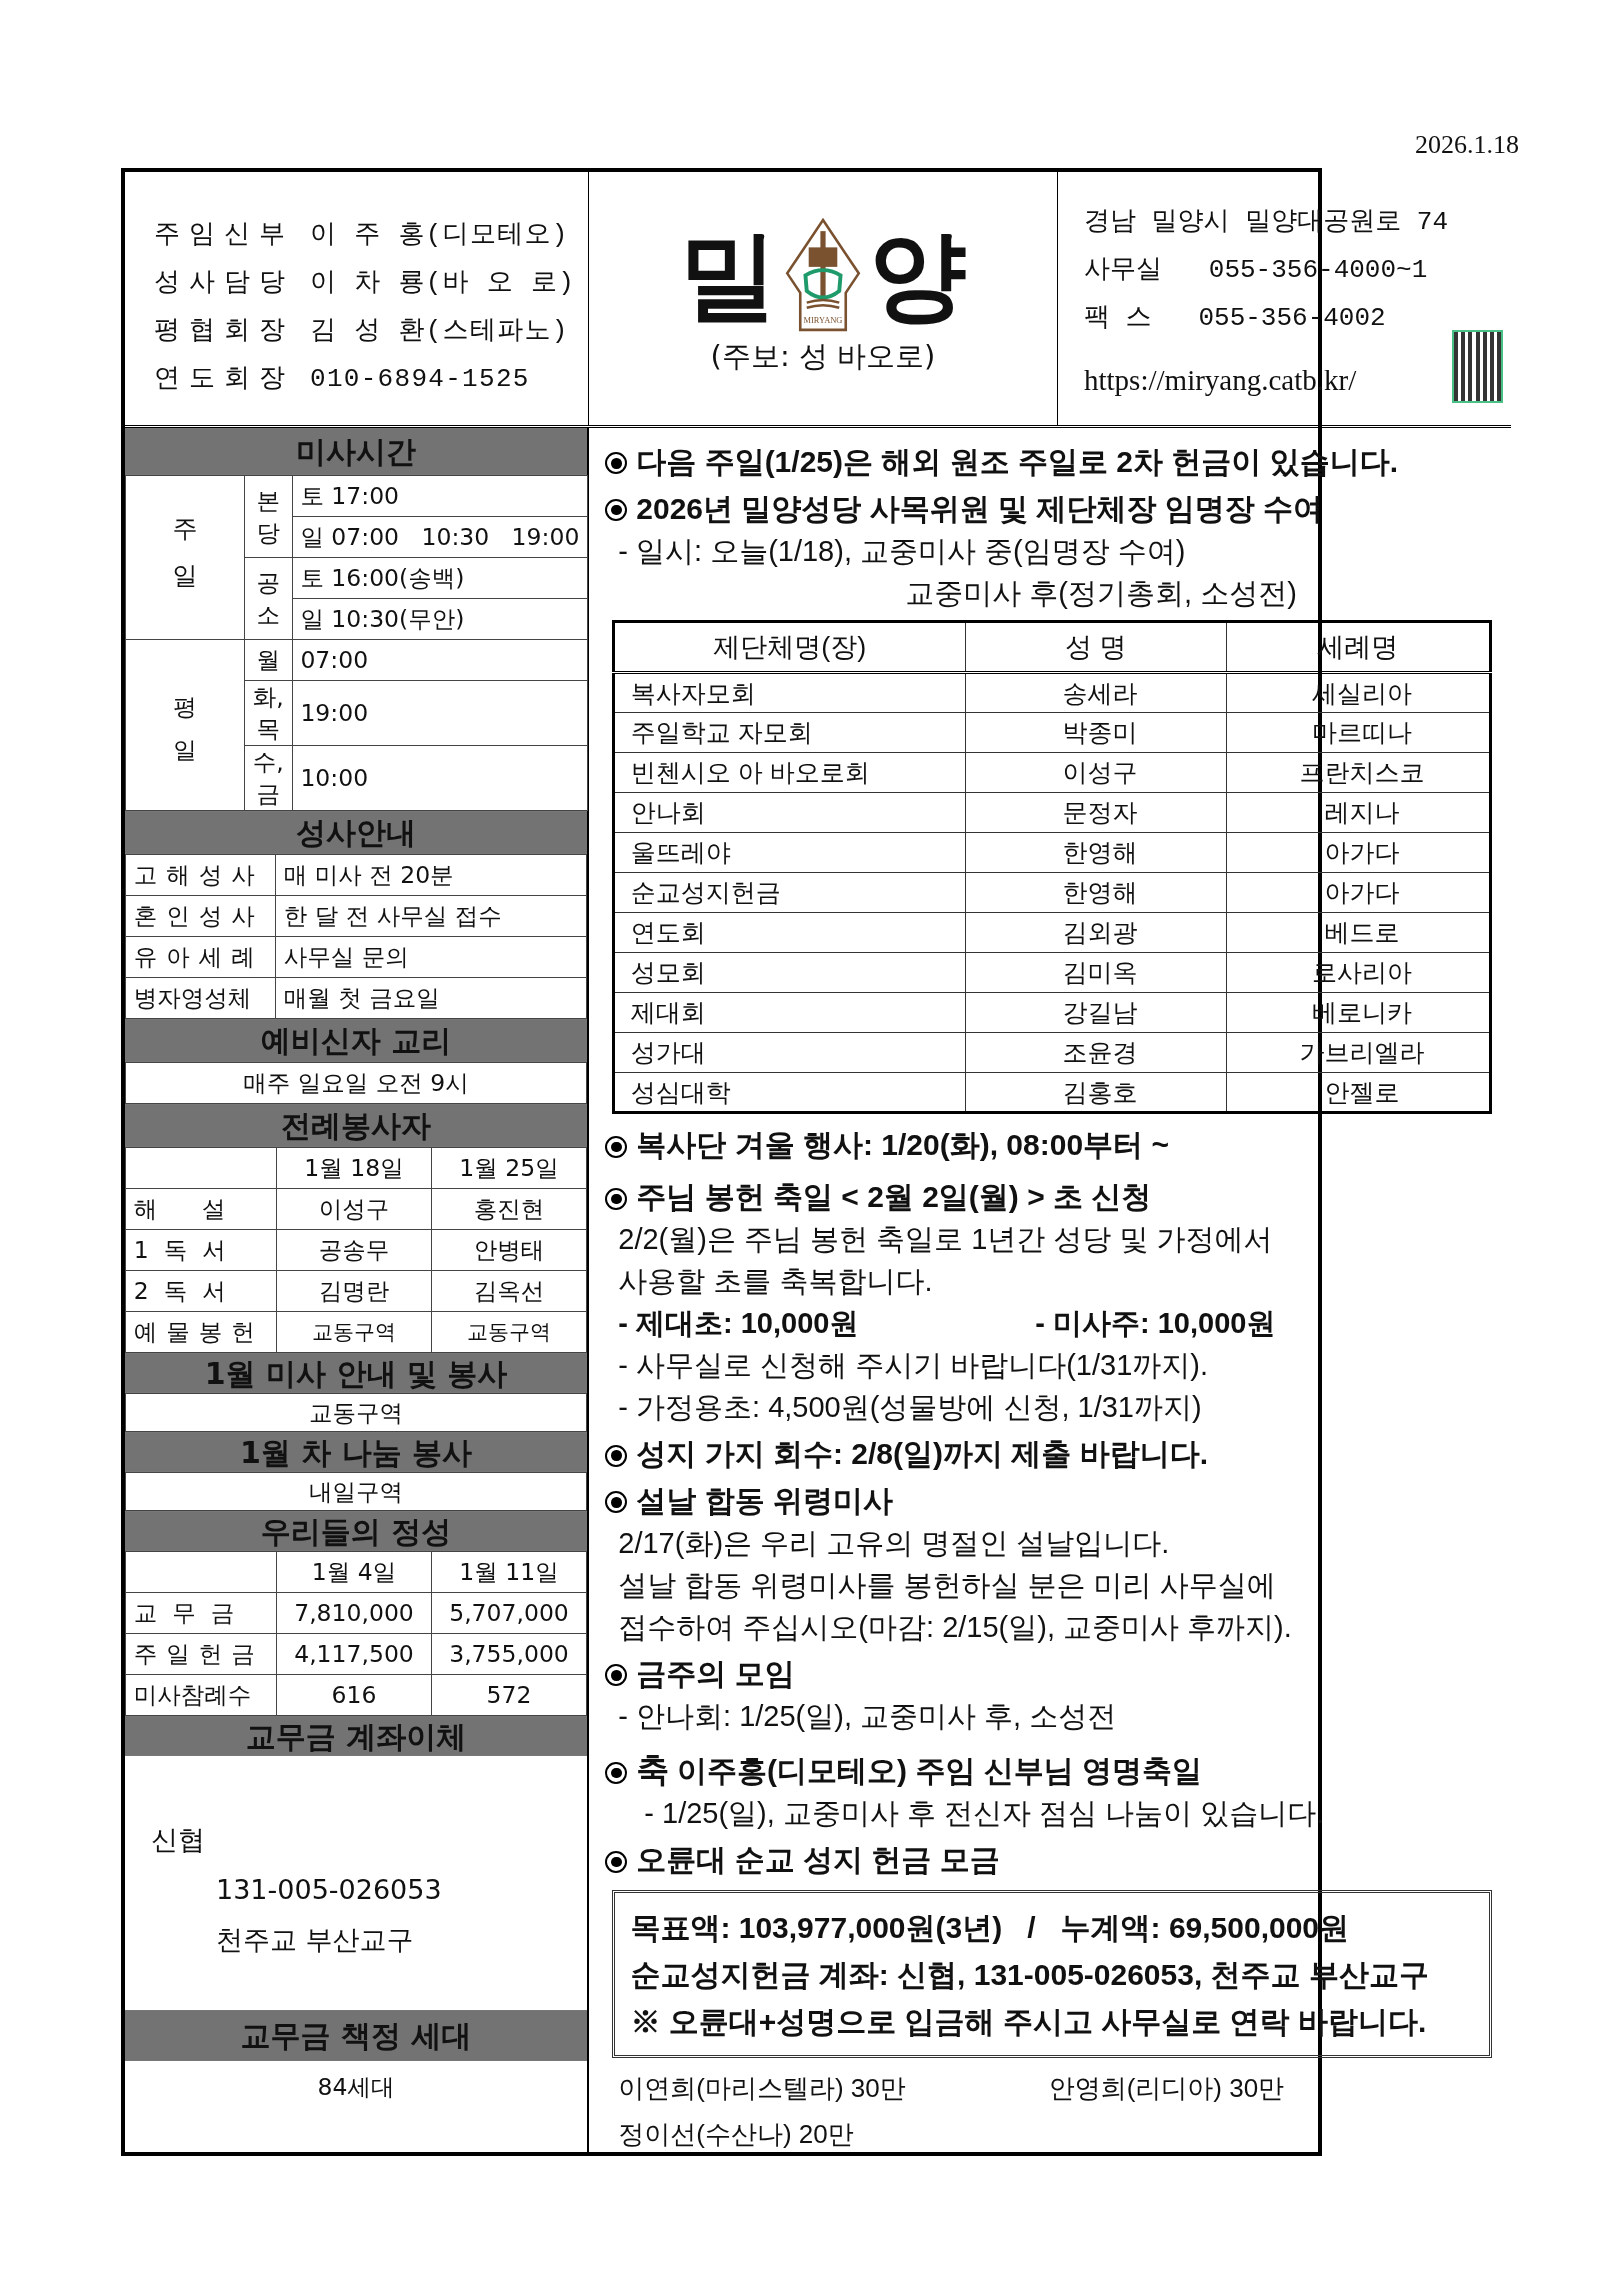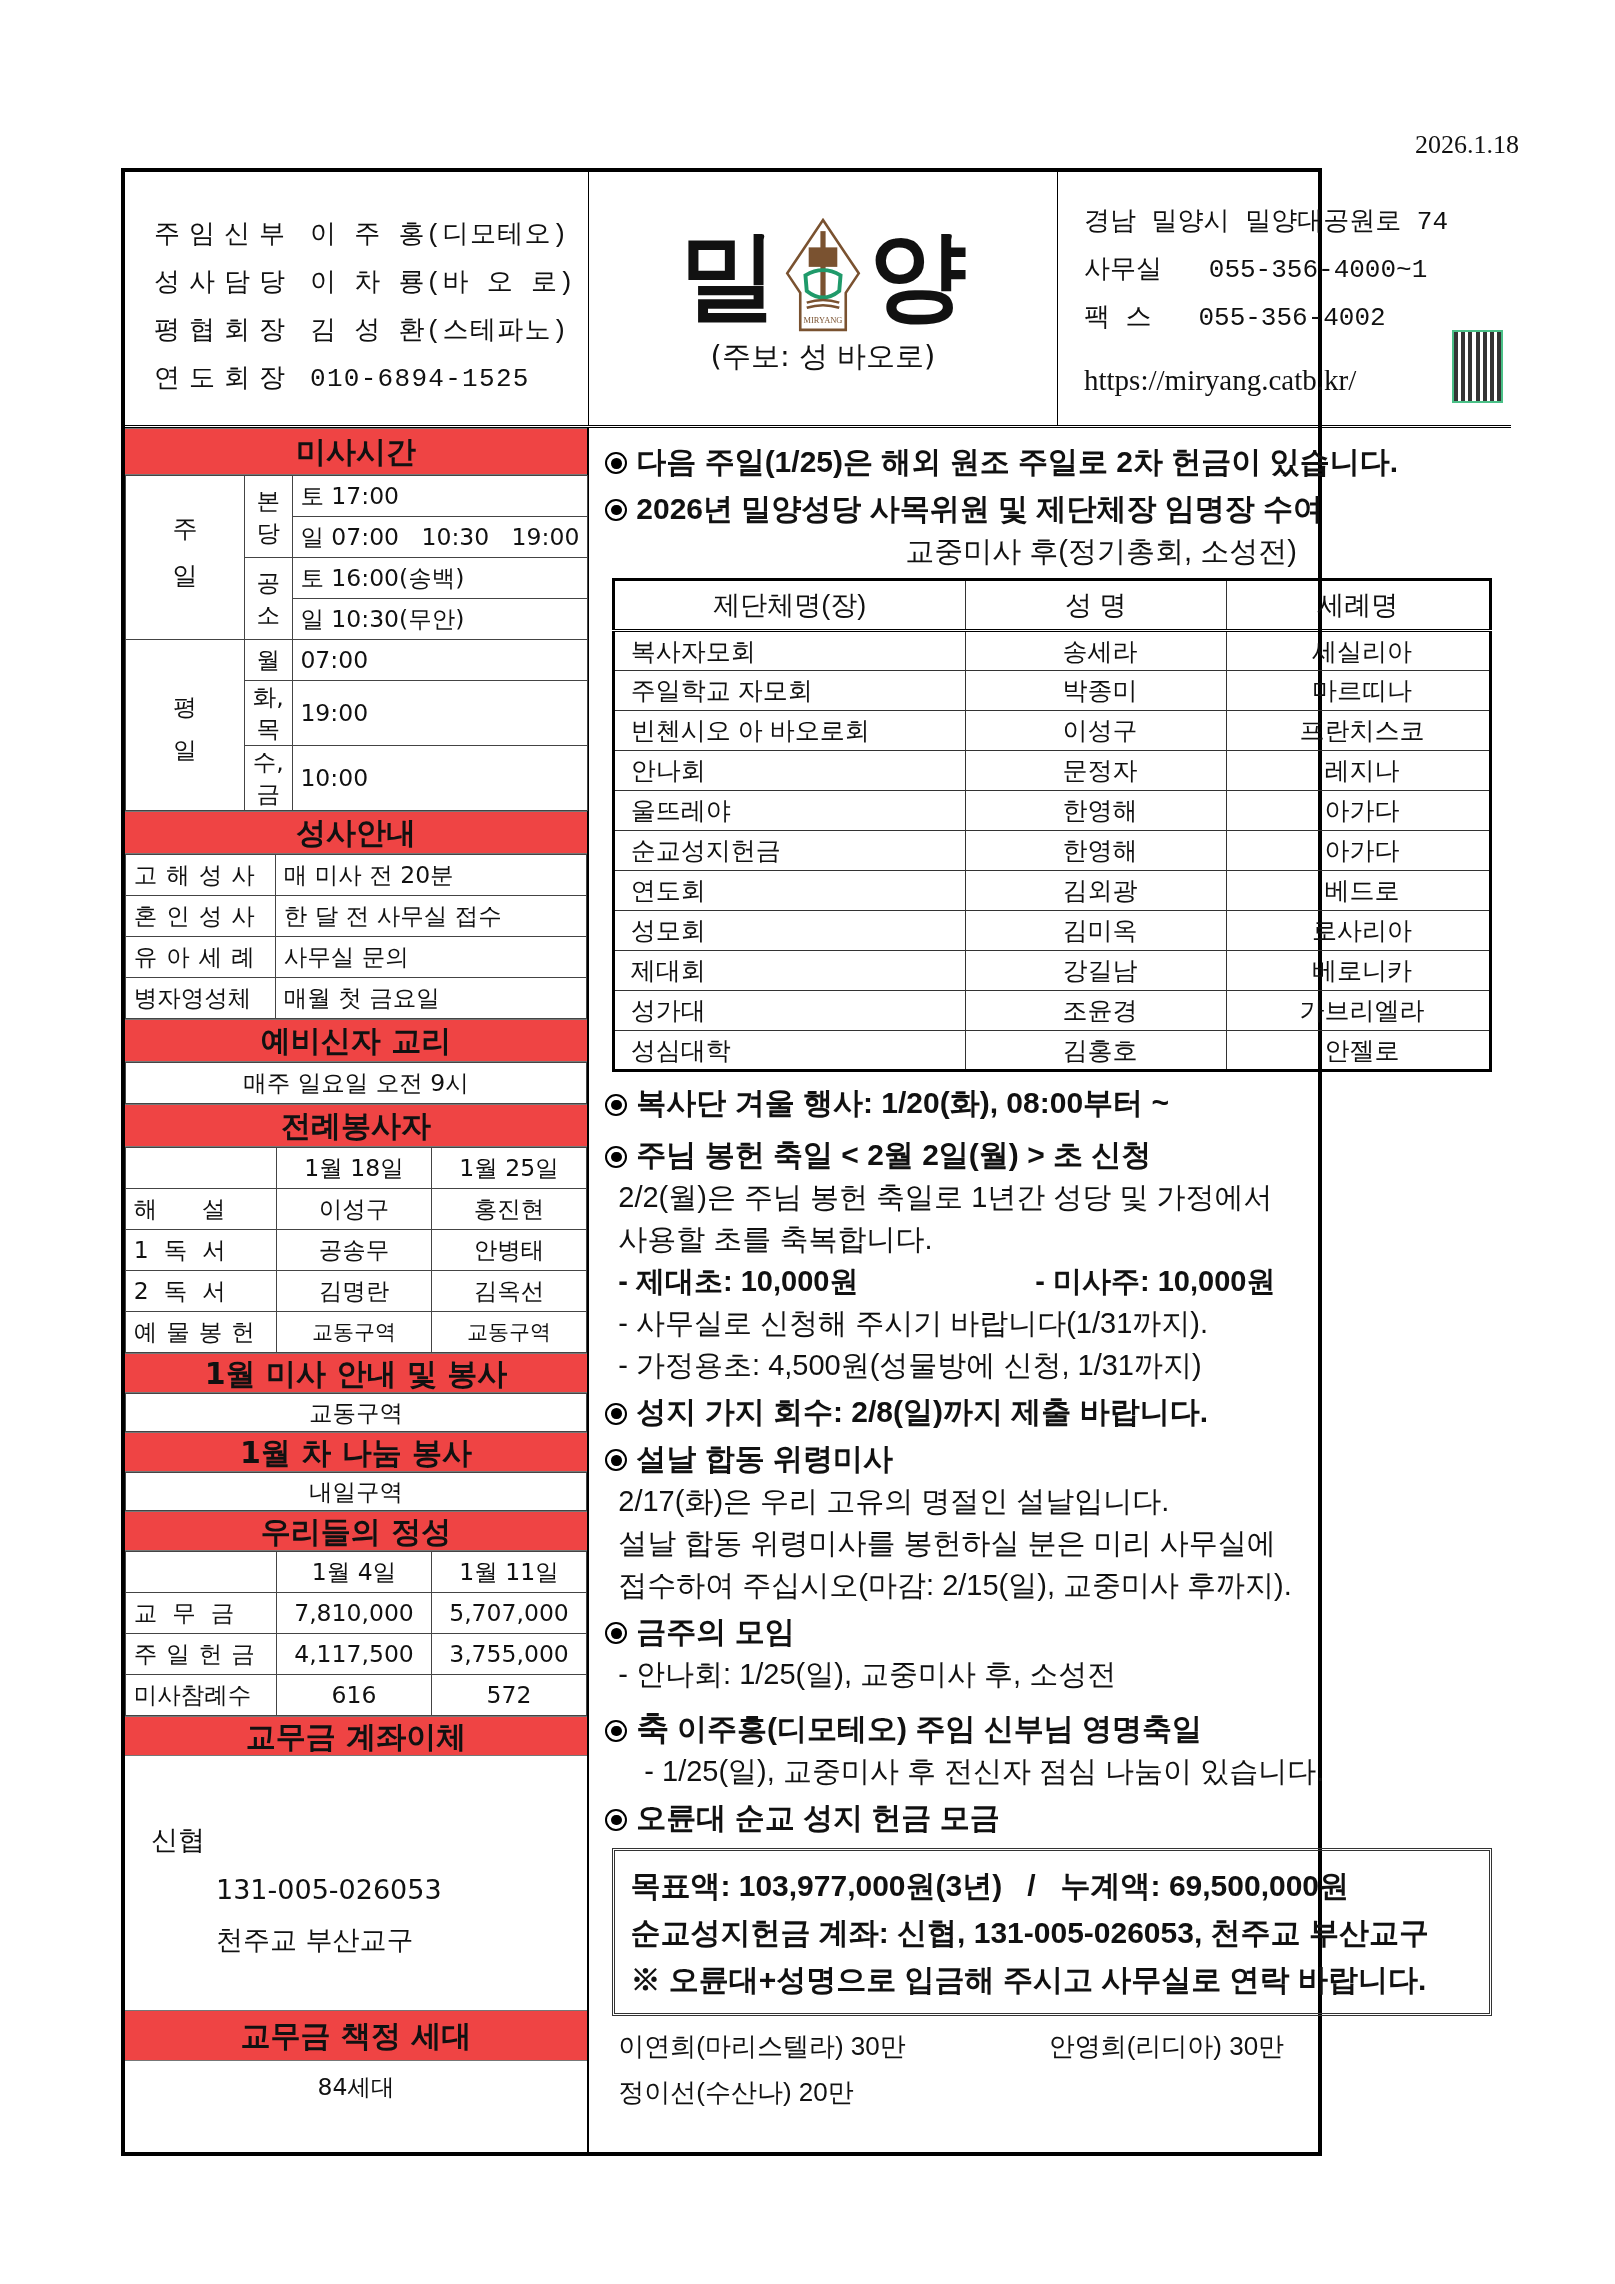--- a/index.html
+++ b/index.html
@@ -16,21 +16,21 @@
   .logo-row { display: flex; align-items: center; justify-content: center; margin-top: 46px; }
   .big { font-size: 98px; font-weight: bold; line-height: 111px; }
   .emblem { width: 78px; height: 114px; margin: 0 6.5px; }
   .patron { font-size: 29px; margin-top: 5.2px; }
   .hdr-right { flex: 1; padding: 26px 0 0 26px; font-family: "Liberation Mono", monospace; font-size: 26px; line-height: 48px; position: relative; }
   .hdr-right .url { font-family: "Liberation Serif", serif; font-size: 29px; margin-top: 14.3px; }
   .qr { position: absolute; right: 7.8px; bottom: 22px; width: 51px; height: 73px; border: 2px solid #2bb673; background:
       repeating-linear-gradient(90deg,#111 0 3.9px,#fff 3.9px 7.2px), #fff; opacity: .85; }
   
   .left { position: absolute; left: 0; top: 256px; width: 464px; bottom: 0; border-right: 2px solid #000; }
-  .sec-h { background: #ef4444; text-align: center; font-weight: bold; font-size: 30px; border-top: 1.3px solid #777; border-bottom: 1.3px solid #777; }
+  .sec-h { background: #737373; text-align: center; font-weight: bold; font-size: 30px; border-top: 1.3px solid #777; border-bottom: 1.3px solid #777; }
   table { border-collapse: collapse; width: 100%; }
   td { border: 1.3px solid #444; font-size: 23.5px; height: 41px; padding: 0 7.8px; }
   .c { text-align: center; }
   .sp { letter-spacing: 9px; }
   .acct { height: 254px; padding: 59px 0 0 26px; font-size: 27px; line-height: 50px; }
   .acct .ind { padding-left: 65px; }
   
   .right { position: absolute; left: 466px; top: 256px; right: 0; bottom: 0; padding: 7.8px 14.3px 0 14.3px; font-family: "Liberation Sans", sans-serif; }
   .bul { font-size: 30px; font-weight: bold; line-height: 43px; margin-top: 3.9px; white-space: nowrap; }
   .bul .dot { display: inline-block; width: 22px; height: 22px; border: 2px solid #000; border-radius: 50%; position: relative; vertical-align: -2.6px; margin-right: 9px; }
@@ -240,20 +240,21 @@
       <div class="ind">131-005-026053</div>
       <div class="ind">천주교 부산교구</div>
     </div>
     <div class="sec-h" style="height:51px;line-height:50px">교무금 책정 세대</div>
     <div class="c" style="font-size:23.5px;line-height:52px">84세대</div>
   </div>
 
   <div class="right">
     <div class="bul"><span class="dot"></span><span>다음 주일(1/25)은 해외 원조 주일로 2차 헌금이 있습니다.</span></div>
     <div class="bul"><span class="dot"></span><span>2026년 밀양성당 사목위원 및 제단체장 임명장 수여</span></div>
+    <div class="txt">- 일시: 오늘(1/18), 교중미사 중(임명장 수여)</div>
     <div class="txt" style="padding-left:300px">교중미사 후(정기총회, 소성전)</div>
 
     <table class="org">
       <tbody>
           <tr>
             <th style="width:352px">제단체명(장)</th>
             <th style="width:261px">성 명</th>
             <th>세례명</th>
           </tr>
       <tr>

